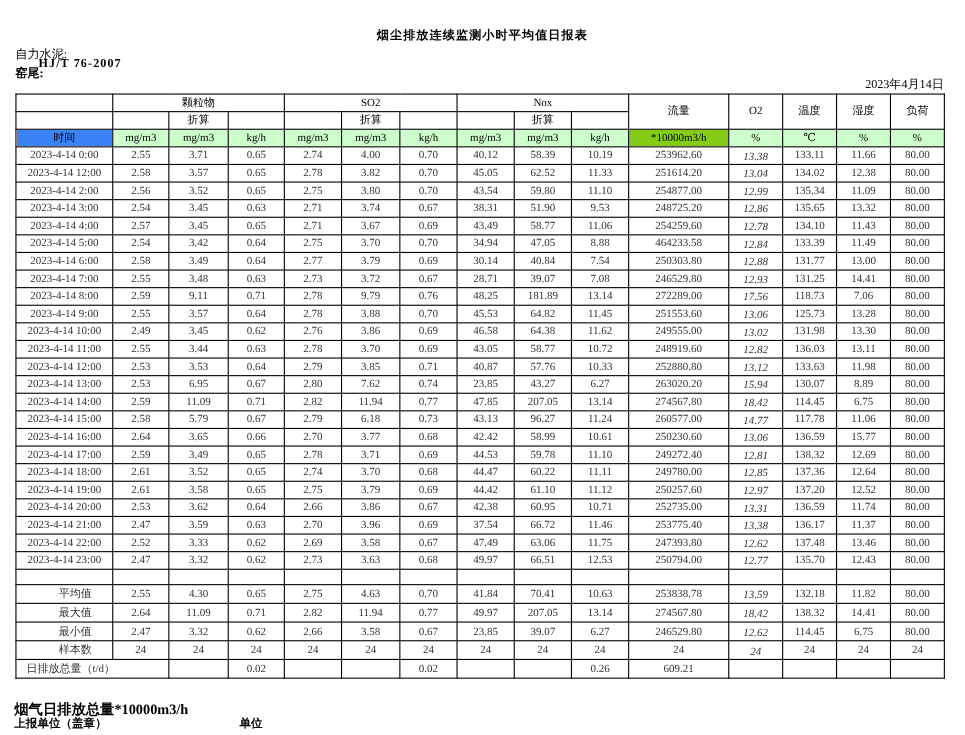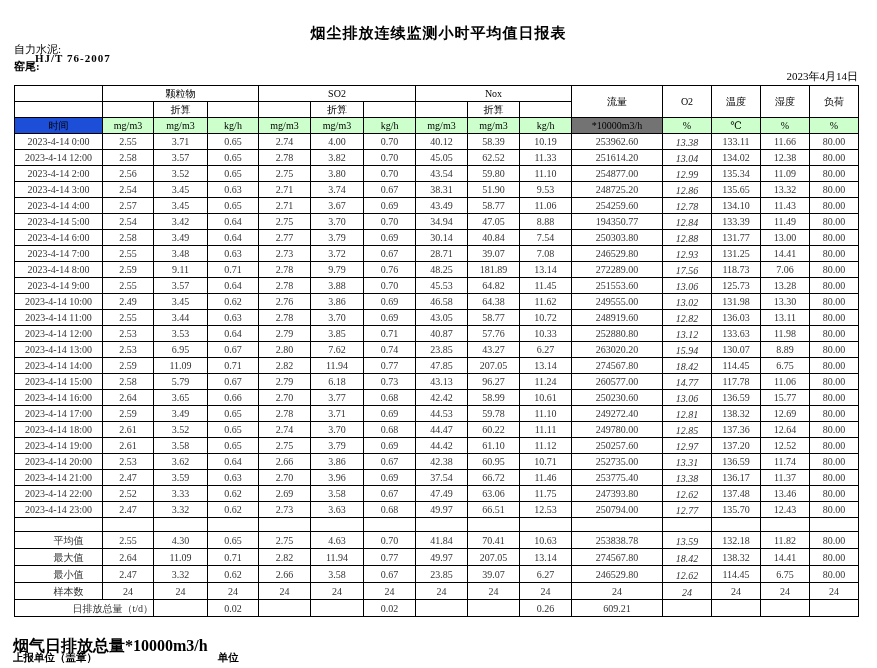--- a/index.html
+++ b/index.html
@@ -2,41 +2,41 @@
 <html><head>
 <meta charset="utf-8">
 <style>
   * { box-sizing: border-box; }
   html,body { margin:0; padding:0; }
   body {
     width:877px; height:668px; background:#ffffff; position:relative;
     font-family:"Liberation Serif","DejaVu Serif",serif; color:#000;
   }
   .std-code { position:absolute; left:35px; top:8px; font-size:11px; font-weight:bold; letter-spacing:1px;margin-top:44px; }
-  .doc-title { position:absolute; left:0; top:24px; width:877px; text-align:center; font-size:15px; font-weight:bold; letter-spacing:1px; }
+  .doc-title { position:absolute; left:0; top:24px; width:877px; text-align:center; font-size:11px; font-weight:bold; letter-spacing:1px; }
   .company { position:absolute; left:14px; top:42px; font-size:11px; font-weight:normal; }
   .outlet  { position:absolute; left:14px; top:59px; font-size:11px; font-weight:bold; }
   .rep-date { position:absolute; top:69px; right:19px; font-size:11px; }
   table.report {
     position:absolute; left:14px; top:85px; width:844px;
     border-collapse:collapse; table-layout:fixed;
   }
   table.report td {
     border:1px solid #000; padding:0; text-align:center; vertical-align:middle;
     font-size:10px; line-height:1.1; white-space:nowrap; overflow:hidden; height:16px;
   }
   thead td { color:#000; }
   thead tr.units-row td { background:#ccffcc; }
   tbody td { color:#333; height:15px; }
   tbody tr.summary-row td { height:17px; }
   tbody tr.spacer-row td { height:14px; }
   tbody td.o2 { vertical-align:bottom; padding-bottom:1px;font-style:italic; }
   tbody td.row-label { color:#333;padding-left:20px; }
-  tbody td.total-label { text-align:right; padding-left:20px; color:#333; }
-  .footer-note1 { position:absolute; left:13px; top:636px; font-size:16px; font-weight:bold; }
+  tbody td.total-label { text-align:left; padding-left:9px; color:#333; }
+  .footer-note1 { position:absolute; left:13px; top:636px; font-size:13px; font-weight:bold; }
   .footer-note2 { position:absolute; left:13px; top:651px; font-size:10.5px; font-weight:bold; }
   .footer-note2 .unit-word { margin-left:118px; }
 </style>
 </head>
 <body>
 
 <div class="std-code">HJ/T  76-2007</div>
 <div class="doc-title">烟尘排放连续监测小时平均值日报表</div>
 <div class="company">自力水泥:</div>
 <div class="outlet">窑尾:</div>
@@ -78,31 +78,31 @@
       <td>折算</td>
       <td></td>
       <td></td>
       <td>折算</td>
       <td></td>
       <td></td>
       <td>折算</td>
       <td></td>
     </tr>
     <tr class="units-row">
-      <td style="background: #1d4ed8;">时间</td>
+      <td style="background: #3b82f6;">时间</td>
       <td style="background: rgb(204, 255, 204);">mg/m3</td>
       <td style="background: rgb(204, 255, 204);">mg/m3</td>
       <td style="background: rgb(204, 255, 204);">kg/h</td>
       <td style="background: rgb(204, 255, 204);">mg/m3</td>
       <td style="background: rgb(204, 255, 204);">mg/m3</td>
       <td style="background: rgb(204, 255, 204);">kg/h</td>
       <td style="background: rgb(204, 255, 204);">mg/m3</td>
       <td style="background: rgb(204, 255, 204);">mg/m3</td>
       <td style="background: rgb(204, 255, 204);">kg/h</td>
-      <td style="background: #737373;">*10000m3/h</td>
+      <td style="background: #84cc16;">*10000m3/h</td>
       <td style="background: rgb(204, 255, 204);">%</td>
       <td style="background: rgb(204, 255, 204);">℃</td>
       <td style="background: rgb(204, 255, 204);">%</td>
       <td style="background: rgb(204, 255, 204);">%</td>
     </tr>
   </thead>
   <tbody id="table-body">
       <tr>
         <td>2023-4-14 0:00</td>
         <td>2.55</td>
@@ -192,21 +192,21 @@
         <td>2023-4-14 5:00</td>
         <td>2.54</td>
         <td>3.42</td>
         <td>0.64</td>
         <td>2.75</td>
         <td>3.70</td>
         <td>0.70</td>
         <td>34.94</td>
         <td>47.05</td>
         <td>8.88</td>
-        <td>194350.77</td>
+        <td>464233.58</td>
         <td class="o2">12.84</td>
         <td>133.39</td>
         <td>11.49</td>
         <td>80.00</td>
       </tr>
       <tr>
         <td>2023-4-14 6:00</td>
         <td>2.58</td>
         <td>3.49</td>
         <td>0.64</td>

